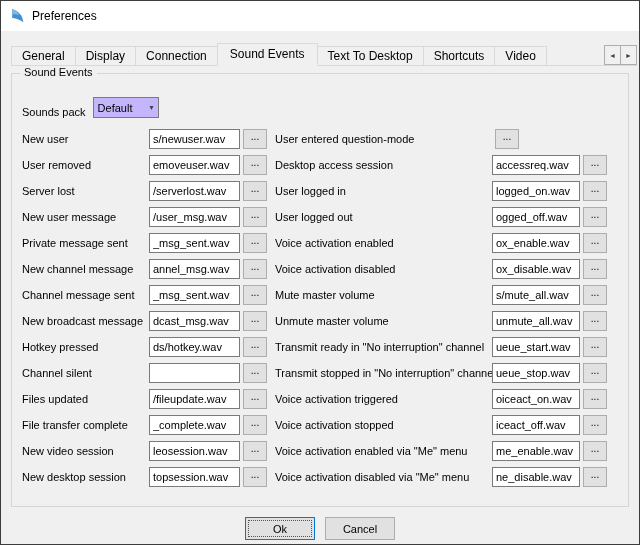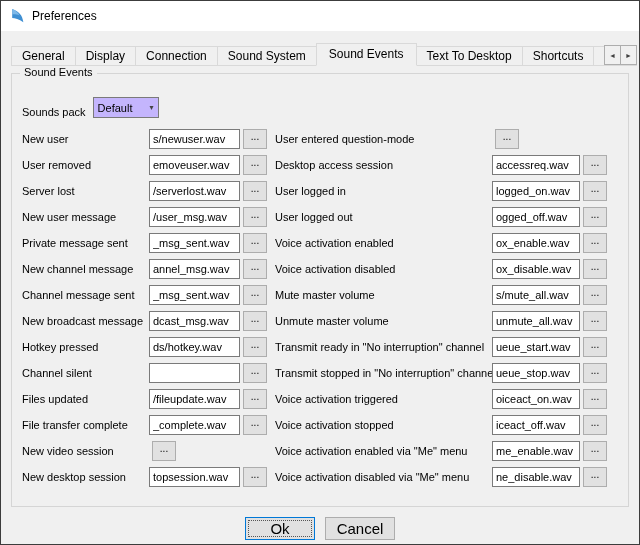--- a/index.html
+++ b/index.html
@@ -134,21 +134,21 @@
   
   .button-row {
     margin-top: 10px;
     display: flex; justify-content: center; gap: 10px;
   }
   .btn {
     width: 70px; height: 23px;
     background: #e1e1e1;
     border: 1px solid #adadad;
     font-family: "Liberation Sans", "DejaVu Sans", sans-serif;
-    font-size: 15px;
+    font-size: 11px;
     cursor: default;
   }
   .btn.default {
     border-color: #0078d7;
     outline: 1px dotted #555;
     outline-offset: -4px;
   }
 </style>
 </head>
 <body>
@@ -163,21 +163,20 @@
       </svg>
     </span>
     <span class="titlebar-title">Preferences</span>
   </div>
 
   <div class="tabstrip">
     <div class="tabs" id="tabs">
         <div class="tab">General</div>
         <div class="tab">Display</div>
         <div class="tab">Connection</div>
-        <div class="tab">Sound System</div>
         <div class="tab active">Sound Events</div>
         <div class="tab">Text To Desktop</div>
         <div class="tab">Shortcuts</div>
         <div class="tab">Video</div>
       </div>
     <div class="tab-scroller">
       <button class="tab-scroll-btn">
         <span>◄</span>
       </button>
       <button class="tab-scroll-btn">
@@ -266,20 +265,21 @@
   </div>
 
   <div class="row">
     <span class="row-label">File transfer complete</span>
     <input class="row-input" type="text" value="_complete.wav" style="">
     <button class="browse-btn">...</button>
   </div>
 
   <div class="row">
     <span class="row-label">New video session</span>
+    <input class="row-input" type="text" value="leosession.wav" style="">
     <button class="browse-btn">...</button>
   </div>
 
   <div class="row">
     <span class="row-label">New desktop session</span>
     <input class="row-input" type="text" value="topsession.wav" style="">
     <button class="browse-btn">...</button>
   </div>
 </div>
       <div class="col col-right" id="right-col">

